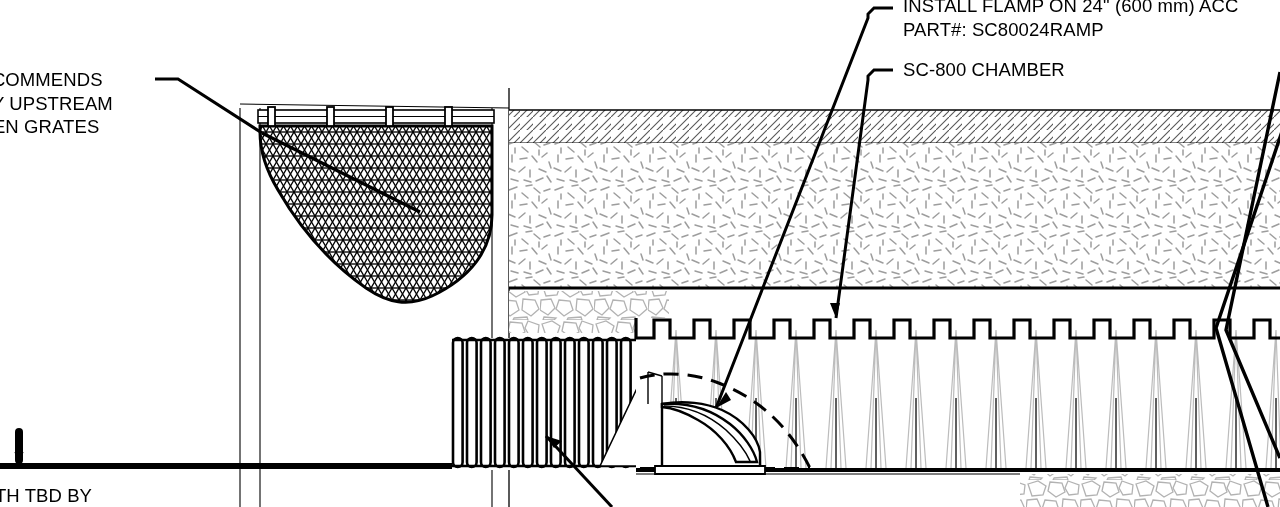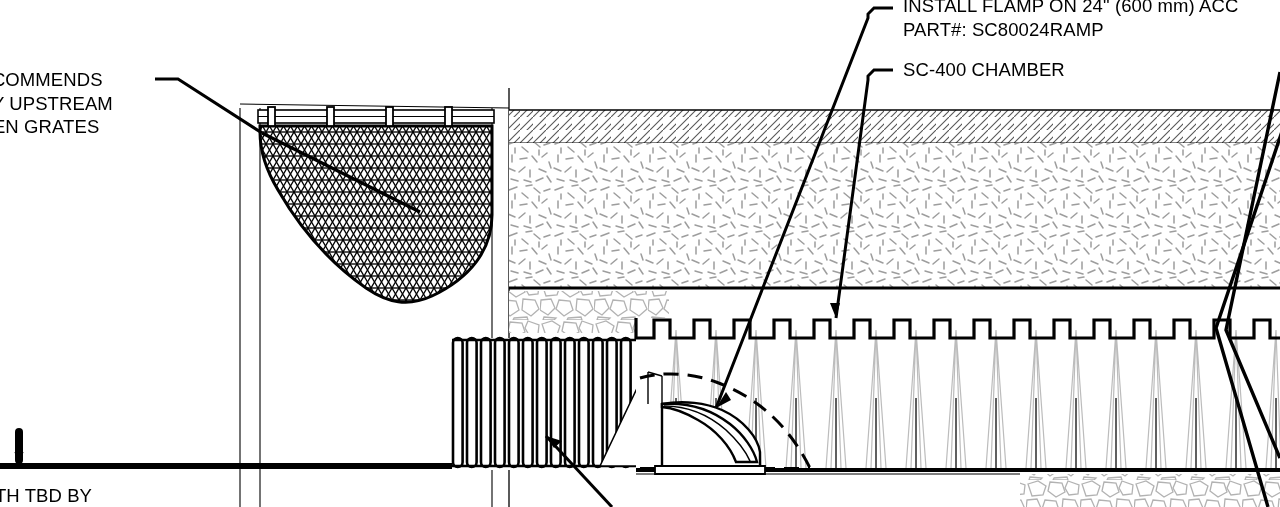--- a/index.html
+++ b/index.html
@@ -305,17 +305,17 @@
 
   </svg>
 
   <div class="note" id="note-left">RECOMMENDS
 ANY UPSTREAM
 OPEN GRATES</div>
 
   <div class="note" id="note-ramp">INSTALL FLAMP ON 24" (600 mm) ACC
 PART#: SC80024RAMP</div>
 
-  <div class="note" id="note-chamber">SC-400 CHAMBER</div>
+  <div class="note" id="note-chamber">SC-800 CHAMBER</div>
 
   <div class="note" id="note-depth">EPTH TBD BY</div>
 
 </div>
 
 </body></html>

